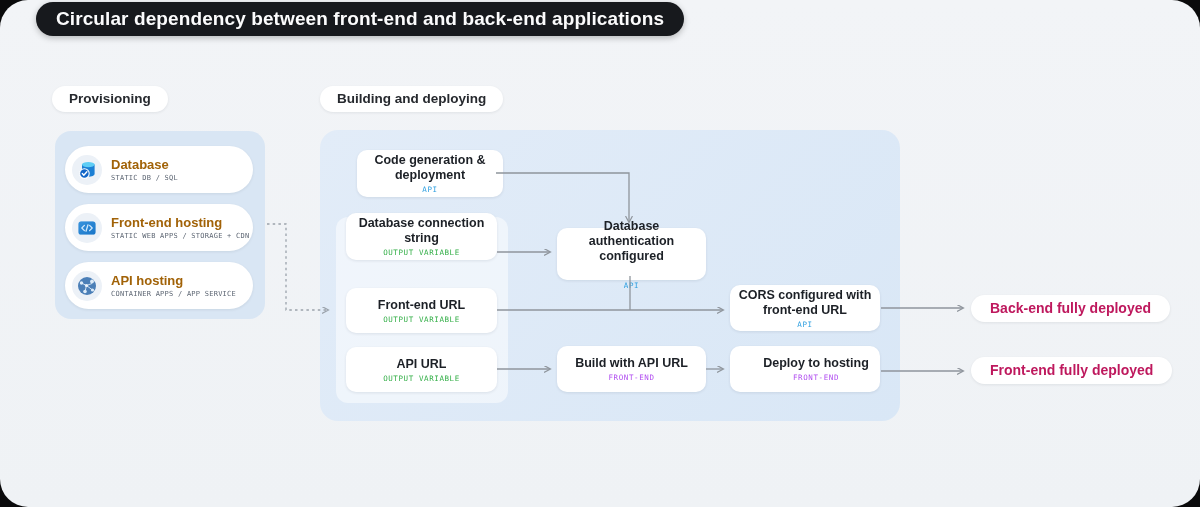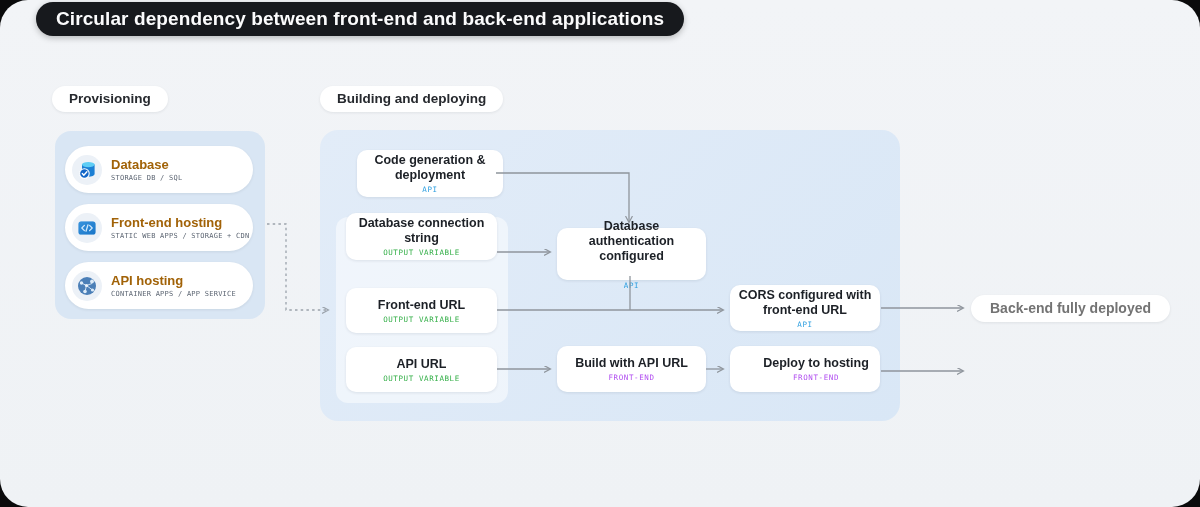--- a/index.html
+++ b/index.html
@@ -46,21 +46,21 @@
     text-align:center;gap:2px;box-shadow:0 1px 3px rgba(15,23,42,.09);padding:0 6px;
     box-sizing:border-box;}
   .flow-title{font-size:12.5px;font-weight:600;color:#1c2026;line-height:15px;}
   .tag{font-size:7.5px;letter-spacing:.6px;line-height:9px;}
   .tag-api{color:#2e9fe0;}
   .tag-output-variable{color:#34af48;}
   .tag-front-end{color:#b14ef0;}
 
   
   .result-pill{position:absolute;height:27px;line-height:27px;background:#ffffff;
-    border-radius:14px;padding:0 19px;font-size:14px;font-weight:600;color:#737373;
+    border-radius:14px;padding:0 19px;font-size:14px;font-weight:600;color:#be185d;
     white-space:nowrap;box-shadow:0 1px 3px rgba(15,23,42,.08);}
   .result-pill.backend{left:971px;top:295px;}
   .result-pill.frontend{left:971px;top:357px;}
 
   .edges{position:absolute;inset:0;pointer-events:none;}
 </style>
 </head>
 <body>
 
 <div class="stage">
@@ -79,21 +79,21 @@
       <span class="res-icon">
         <svg width="28" height="28" viewBox="0 0 28 28">
           <path d="M9 8.6 L9 18 A6.3 2.7 0 0 0 21.6 18 L21.6 8.6 Z" fill="#1b7fd4"></path>
           <ellipse cx="15.3" cy="8.6" rx="6.3" ry="2.7" fill="#5ecdf5"></ellipse>
           <circle cx="11.4" cy="17.6" r="4.8" fill="#1467c8" stroke="#ffffff" stroke-width="1.1"></circle>
           <path d="M9.3 17.6 l1.5 1.6 l3.1 -3.5" fill="none" stroke="#ffffff" stroke-width="1.4" stroke-linecap="round" stroke-linejoin="round"></path>
         </svg>
       </span>
       <span class="res-text">
         <div class="res-title">Database</div>
-        <div class="res-sub mono">STORAGE DB / SQL</div>
+        <div class="res-sub mono">STATIC DB / SQL</div>
       </span>
     </div>
 
     <div class="res-card" style="top:204px;">
       <span class="res-icon">
         <svg width="28" height="28" viewBox="0 0 28 28">
           <rect x="5.5" y="7.5" width="17" height="13" rx="2.6" fill="#1b7fd4"></rect>
           <rect x="5.5" y="7.5" width="17" height="13" rx="2.6" fill="url(#fg)" opacity=".35"></rect>
           <defs>
               <linearGradient id="fg" x1="0" y1="0" x2="1" y2="1">
@@ -162,20 +162,21 @@
       <div class="flow-title">Build with API URL</div>
       <div class="tag tag-front-end mono">FRONT-END</div>
     </div>
 
     <div class="flow-card" style="left:730px;top:346px;width:150px;height:46px;padding-left:28px;">
       <div class="flow-title">Deploy to hosting</div>
       <div class="tag tag-front-end mono">FRONT-END</div>
     </div>
 
     <div class="result-pill backend">Back-end fully deployed</div>
+    <div class="result-pill frontend">Front-end fully deployed</div>
 
     <svg class="edges" width="1200" height="507">
       <defs>
         <marker id="arr" markerWidth="8" markerHeight="8" refX="6" refY="3.5" orient="auto" markerUnits="userSpaceOnUse">
           <path d="M0 0 L6.5 3.5 L0 7" fill="none" stroke="#8f959c" stroke-width="1.2"></path>
         </marker>
         <marker id="arrd" markerWidth="8" markerHeight="8" refX="6" refY="3.5" orient="auto" markerUnits="userSpaceOnUse">
           <path d="M0 0 L6.5 3.5 L0 7" fill="none" stroke="#9aa2ab" stroke-width="1.2"></path>
         </marker>
       </defs>

